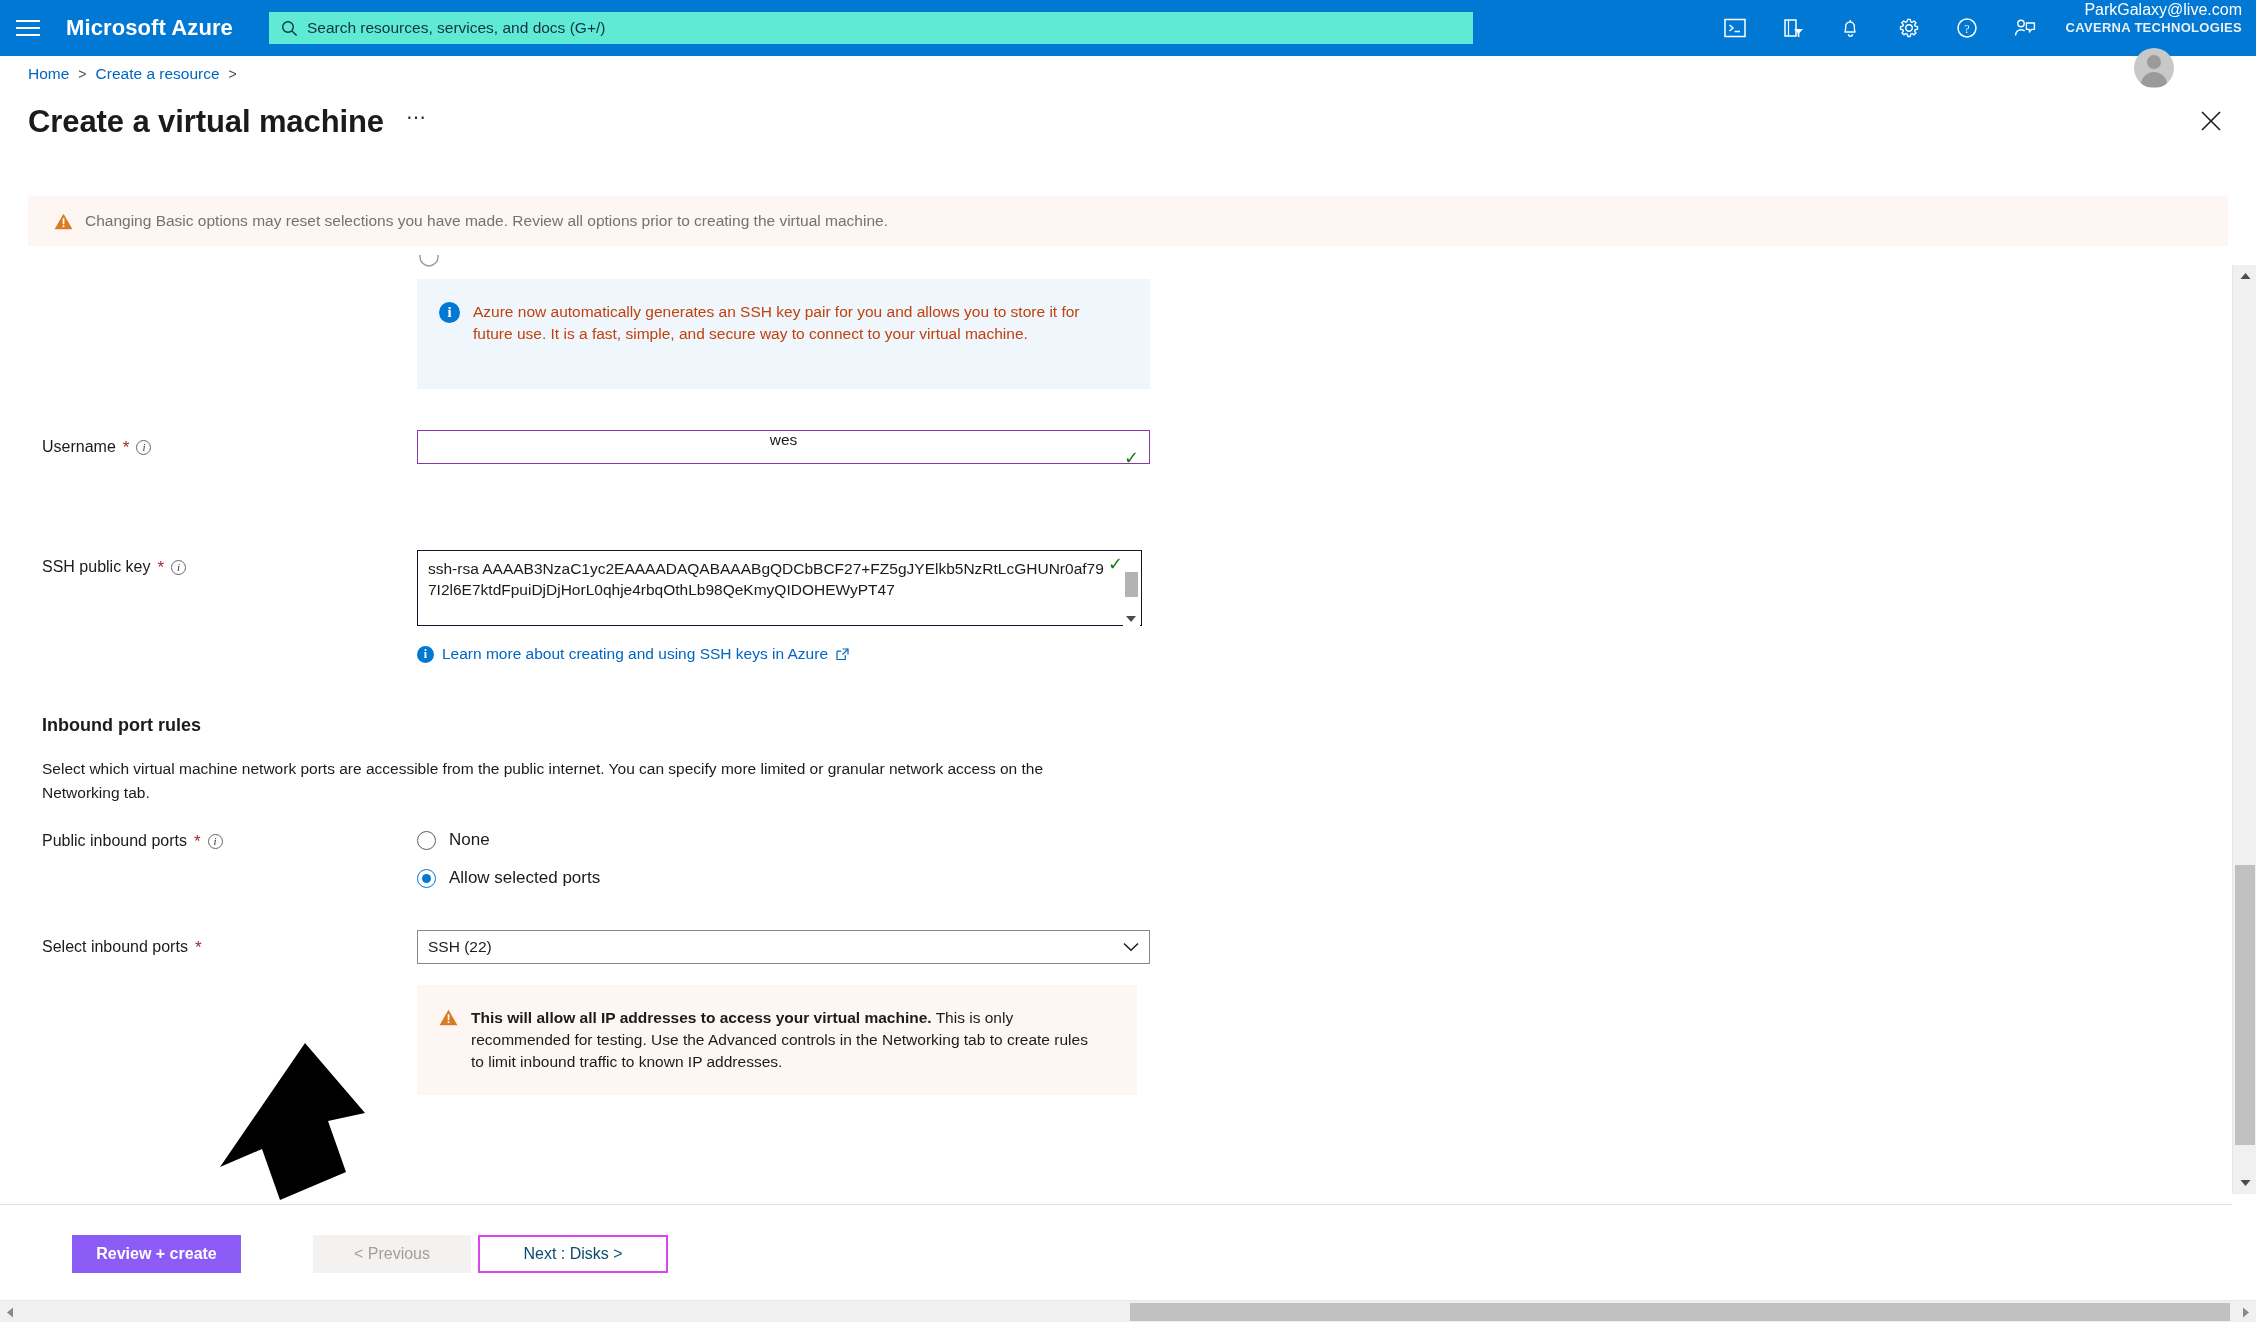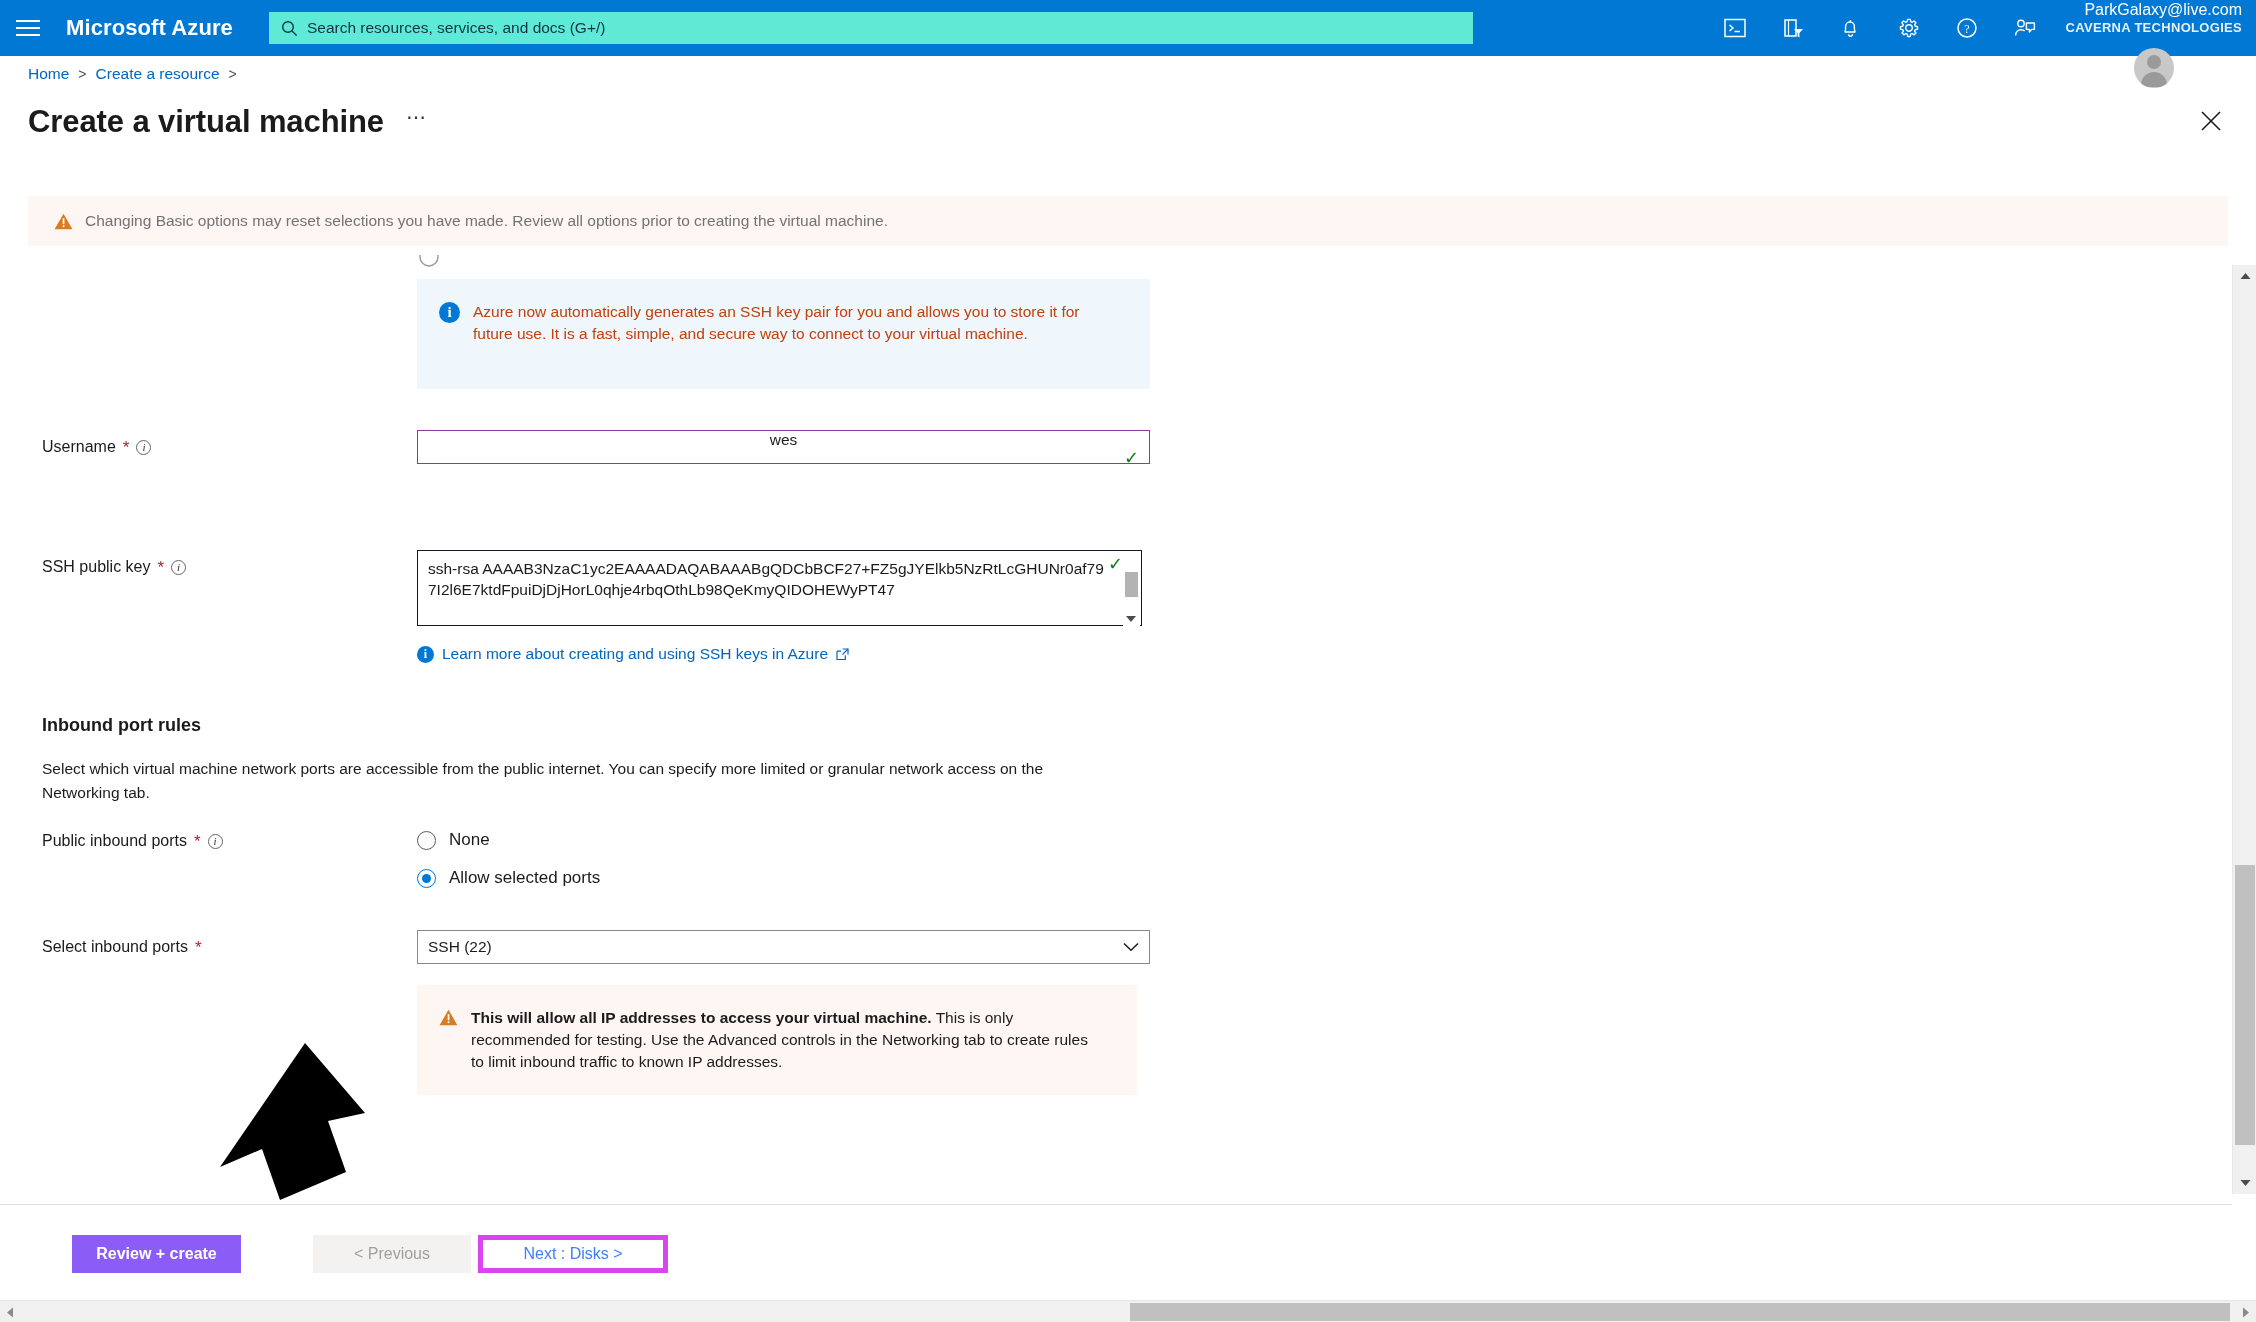--- a/index.html
+++ b/index.html
@@ -328,22 +328,22 @@
   .btn-disabled {
     position: absolute; left: 313px; top: 30px;
     width: 158px; height: 38px;
     background: #f3f2f1; color: #a19f9d;
     font-size: 16px; border: none; cursor: default;
     font-family: "Liberation Sans", sans-serif;
   }
   .btn-default {
     position: absolute; left: 478px; top: 30px;
     width: 190px; height: 38px;
-    background: #fff; color: #3b82f6;
-    font-size: 16px; border: 5px solid #d946ef; cursor: pointer;
+    background: #fff; color: #0c4a6e;
+    font-size: 16px; border: 2px solid #d946ef; cursor: pointer;
     font-family: "Liberation Sans", sans-serif;
   }
 
   
   .annot-arrow {
     position: absolute; left: 150px; top: 1035px;
     width: 290px; height: 230px;
     pointer-events: none; z-index: 40;
   }
 </style>

